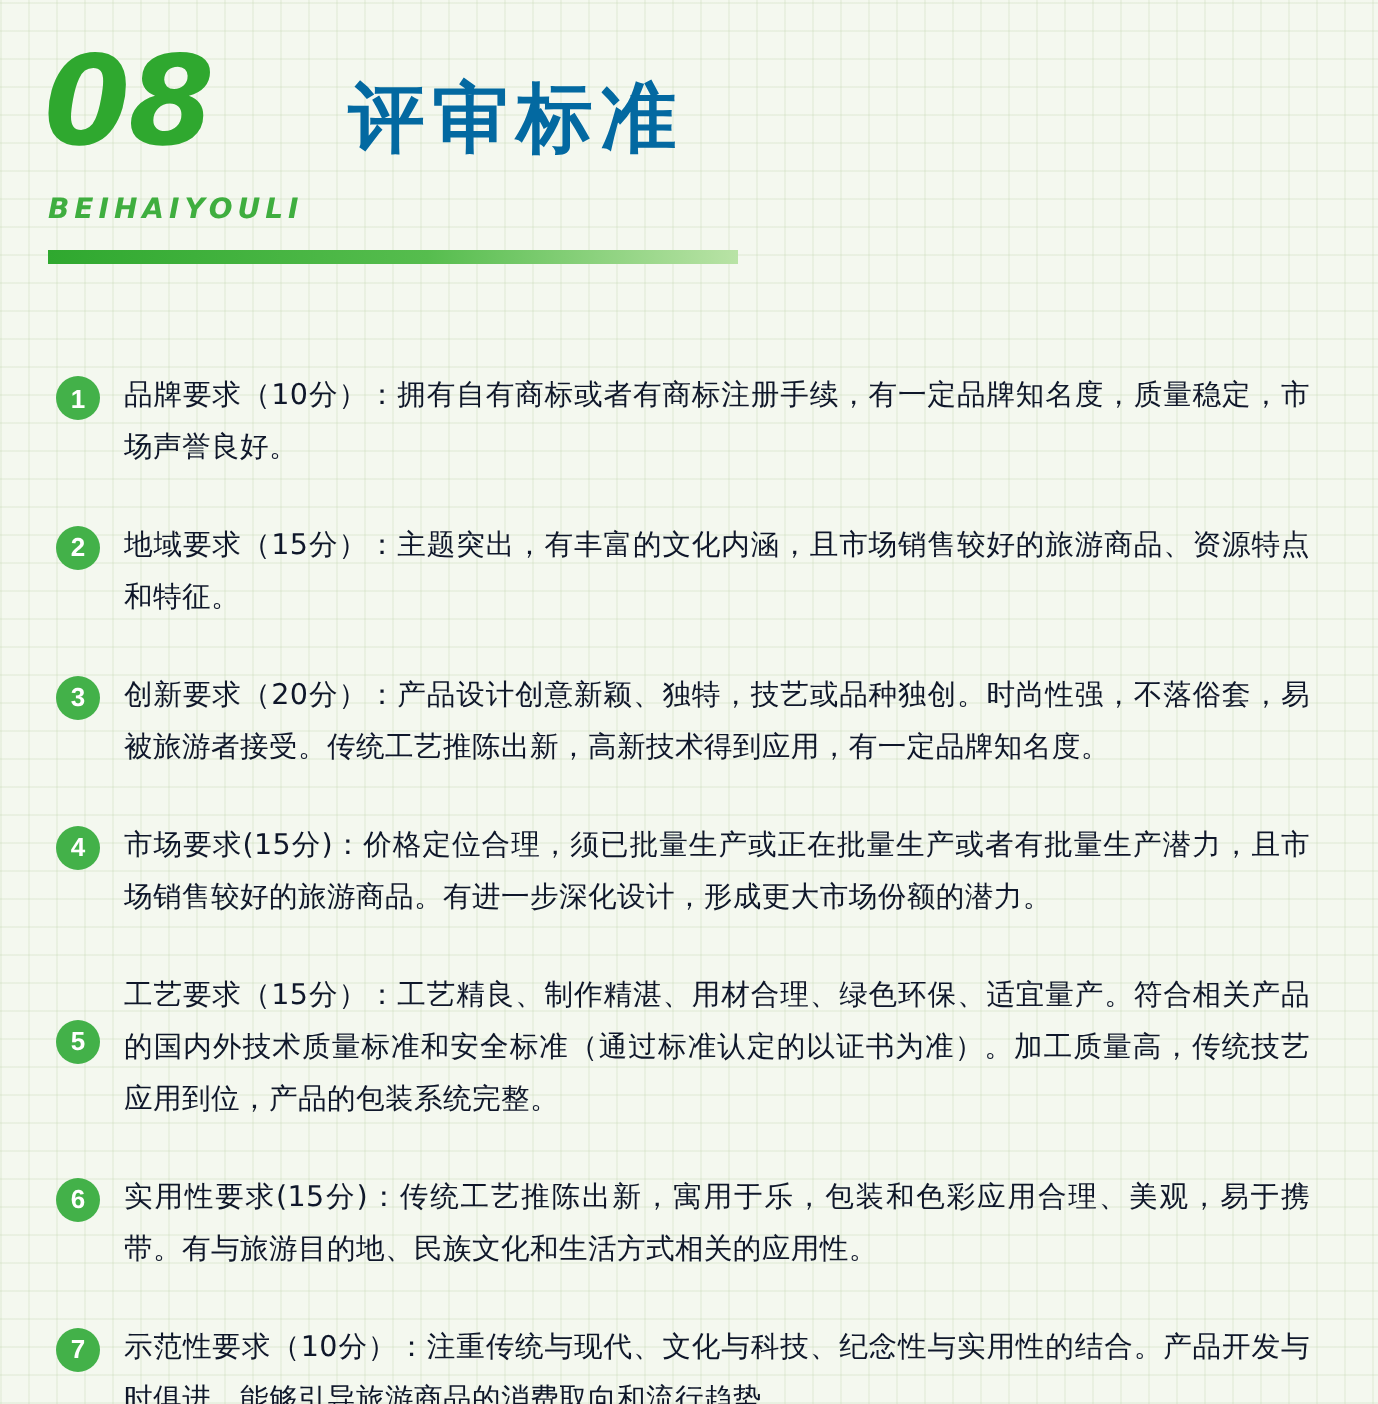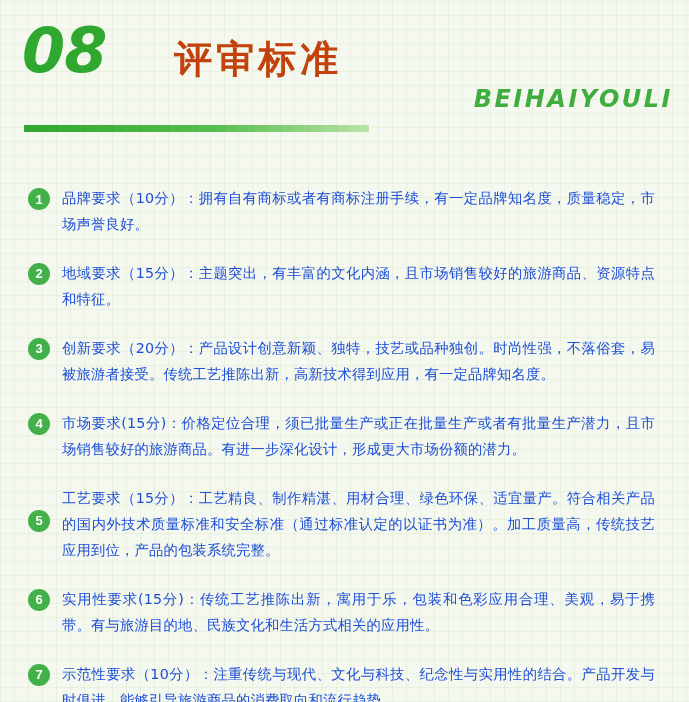--- a/index.html
+++ b/index.html
@@ -30,52 +30,52 @@
     height: 702px;
     box-sizing: border-box;
     padding: 0;
   }
   
   .header {
     position: relative;
     padding: 18px 16px 0 22px;
     height: 135px;
     box-sizing: border-box;
-    text-align: right;
   }
   .header-row {
     display: flex;
     align-items: flex-start;
   }
   .big-number {
     font-family: "DejaVu Sans", sans-serif;
     font-size: 62px;
     font-style: italic;
     font-weight: bold;
     color: #2fa82f;
     line-height: 1;
     letter-spacing: -1px;
     margin-top: 2px;
   }
   .header-title {
     font-family: "DejaVu Sans", sans-serif;
     font-size: 38px;
     font-weight: bold;
-    color: #c2410c;
+    color: #0369a1;
     margin-left: 68px;
     margin-top: 16px;
     letter-spacing: 4px;
   }
   .header-sub {
     font-family: "DejaVu Sans", sans-serif;
-    font-size: 24px;
+    font-size: 14px;
     font-weight: bold;
     font-style: italic;
     color: #3fae3f;
     letter-spacing: 2.5px;
+    margin-top: 12px;
     margin-left: 2px;
   }
   .header-rule {
     margin-top: 12px;
     margin-left: 2px;
     width: 345px;
     height: 7px;
     background: linear-gradient(to right, #2fa82f 0%, #56bd4e 55%, #b9e3a6 100%);
   }
   
@@ -101,21 +101,21 @@
     display: flex;
     align-items: center;
     justify-content: center;
     margin-top: 3px;
     margin-right: 12px;
   }
   .item-text {
     font-family: "DejaVu Sans", sans-serif;
     font-size: 14.3px;
     line-height: 1.85;
-    color: #1d4ed8;
+    color: #0f172a;
     text-align: justify;
     letter-spacing: 0.2px;
   }
   .item.tall .bullet {
     margin-top: 25px;
   }
 </style>
 </head>
 <body>
 

